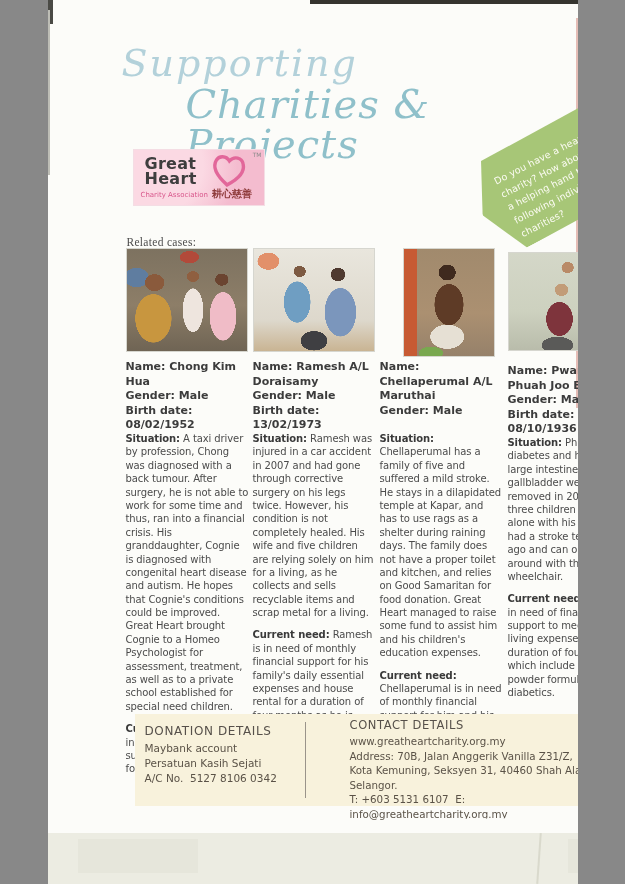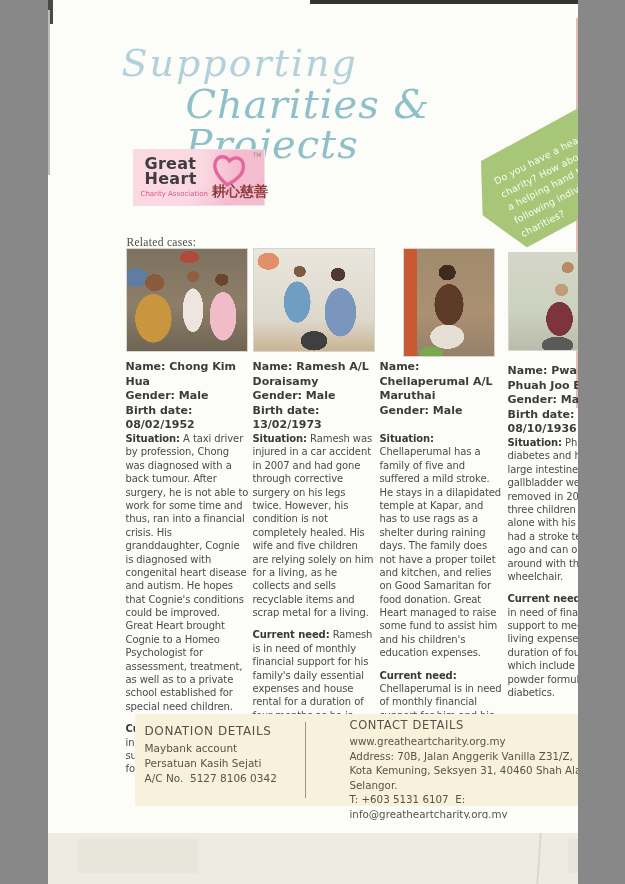--- a/index.html
+++ b/index.html
@@ -35,21 +35,21 @@
     background:
       radial-gradient(circle at 18% 30%, #fbd9e3 0 40%, rgba(251,217,227,0) 70%),
       radial-gradient(circle at 85% 75%, #f4bccf 0 45%, rgba(244,188,207,0) 75%),
       #fdeef3;
     box-shadow:0 0 0 1px #f4dde4 inset;
   }
   .logo-words{position:absolute;left:12px;top:7px;font-weight:bold;font-size:16px;line-height:0.95;color:#3e3e3e;letter-spacing:.3px;}
   .logo-heart{position:absolute;left:74px;top:2px;width:44px;height:40px;}
   .logo-tm{position:absolute;right:3px;top:2px;font-size:6px;color:#8a8a8a;}
   .logo-sub{position:absolute;left:8px;bottom:5px;font-size:7px;color:#d8558a;white-space:nowrap;}
-  .logo-cn{font-size:14px;color:#8e3b3b;margin-left:4px;font-weight:bold;text-align:right;}
+  .logo-cn{font-size:10px;color:#8e3b3b;margin-left:4px;font-weight:bold;text-align:right;}
 
   
   .tag{
     position:absolute;left:424px;top:122px;width:178px;height:102px;
     transform:rotate(-27deg);
     background:#a7c677;
     clip-path:polygon(0 52%, 13% 4%, 98% 0, 100% 96%, 14% 100%);
     border-radius:8px;
   }
   .tag-hole{position:absolute;right:16px;top:16px;width:15px;height:15px;border-radius:50%;background:#fcfcf7;box-shadow:0 0 0 3px #93b465;}

